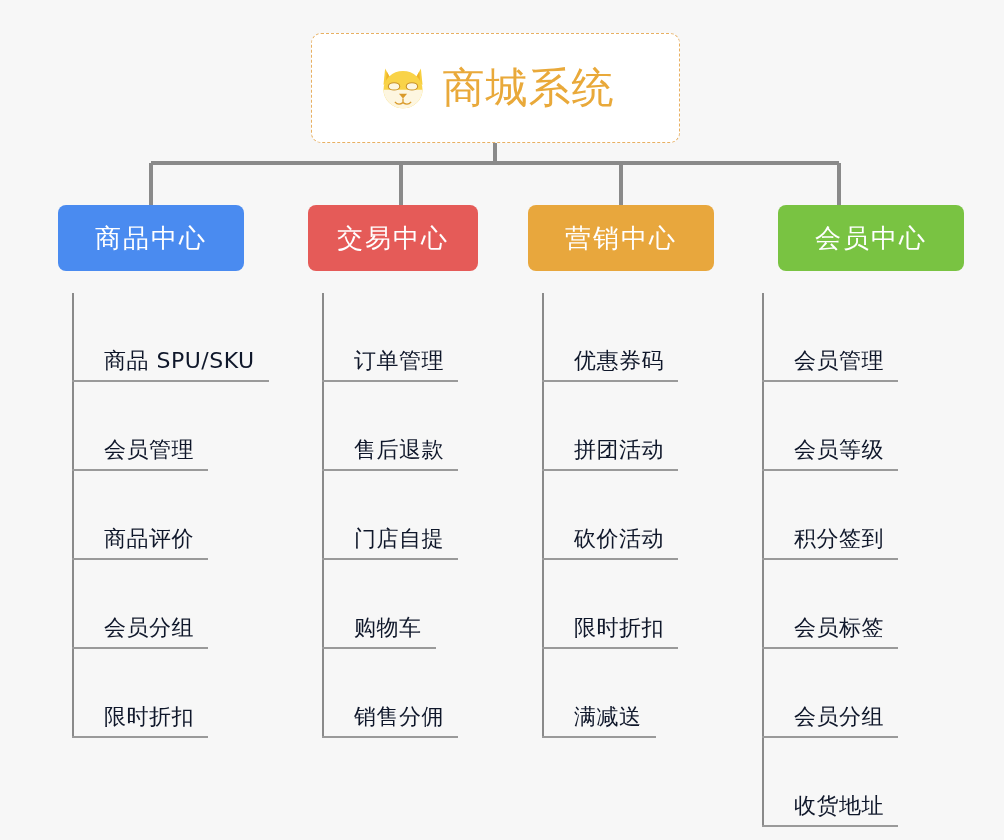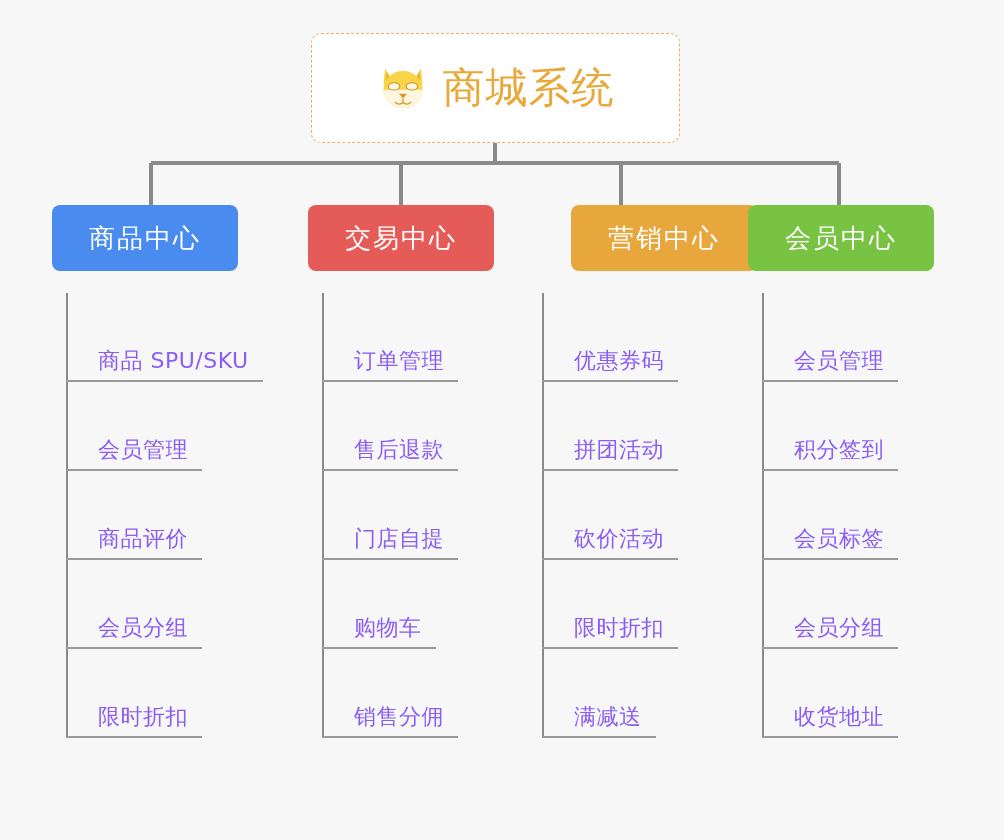--- a/index.html
+++ b/index.html
@@ -65,41 +65,41 @@
     top: 205px;
     width: 1004px;
     height: 635px;
   }
 
   .column {
     position: absolute;
     top: 0;
     width: 220px;
   }
-  .col-0 { left: 52px; }
+  .col-0 { left: 58px; }
   .col-1 { left: 308px; }
   .col-2 { left: 528px; }
   .col-3 { left: 748px; }
 
   .cat-box {
     width: 186px;
     height: 66px;
     border-radius: 8px;
     display: flex;
     align-items: center;
     justify-content: center;
     color: #ffffff;
     font-size: 26px;
     letter-spacing: 2px;
     white-space: nowrap;
   }
   .col-0 .cat-box { width: 186px; }
-  .col-1 .cat-box { width: 186px; }
+  .col-1 .cat-box { width: 170px; }
   .col-2 .cat-box { width: 186px; }
-  .col-3 .cat-box { width: 186px; }
+  .col-3 .cat-box { width: 186px; margin-left: 30px; }
 
   
   .leaf-list {
     position: relative;
     margin-top: 22px;
     margin-left: 14px;
     padding-left: 0;
   }
   .leaf-spine {
     position: absolute;
@@ -120,21 +120,21 @@
   .leaf-underline {
     position: absolute;
     left: 0;
     bottom: 0;
     height: 2px;
     background: #9a9a9a;
   }
   .leaf-label {
     font-size: 22px;
     line-height: 1;
-    color: #8b5cf6;
+    color: #0f172a;
     white-space: nowrap;
     padding-bottom: 10px;
     letter-spacing: 0.5px;
   }
 </style>
 </head>
 <body style="background: rgb(247, 247, 247);">
 
 <div id="canvas" style="background: rgb(247, 247, 247);">
 
@@ -227,21 +227,21 @@
           <div class="leaf-underline" style="width: 114px;"></div>
         </div>
         <div class="leaf-item">
           <span class="leaf-label">销售分佣</span>
           <div class="leaf-underline" style="width: 136px;"></div>
         </div>
       </div>
     </div>
 
     <div class="column col-2">
-      <div class="cat-box" style="background: rgb(232, 167, 61); margin-left: 43px;">
+      <div class="cat-box" style="background: rgb(232, 167, 61);">
         <span>营销中心</span>
       </div>
       <div class="leaf-list">
         <div class="leaf-spine"></div>
         <div class="leaf-item">
           <span class="leaf-label">优惠券码</span>
           <div class="leaf-underline" style="width: 136px;"></div>
         </div>
         <div class="leaf-item">
           <span class="leaf-label">拼团活动</span>
@@ -266,20 +266,24 @@
       <div class="cat-box" style="background: rgb(121, 195, 66);">
         <span>会员中心</span>
       </div>
       <div class="leaf-list">
         <div class="leaf-spine"></div>
         <div class="leaf-item">
           <span class="leaf-label">会员管理</span>
           <div class="leaf-underline" style="width: 136px;"></div>
         </div>
         <div class="leaf-item">
+          <span class="leaf-label">会员等级</span>
+          <div class="leaf-underline" style="width: 136px;"></div>
+        </div>
+        <div class="leaf-item">
           <span class="leaf-label">积分签到</span>
           <div class="leaf-underline" style="width: 136px;"></div>
         </div>
         <div class="leaf-item">
           <span class="leaf-label">会员标签</span>
           <div class="leaf-underline" style="width: 136px;"></div>
         </div>
         <div class="leaf-item">
           <span class="leaf-label">会员分组</span>
           <div class="leaf-underline" style="width: 136px;"></div>

